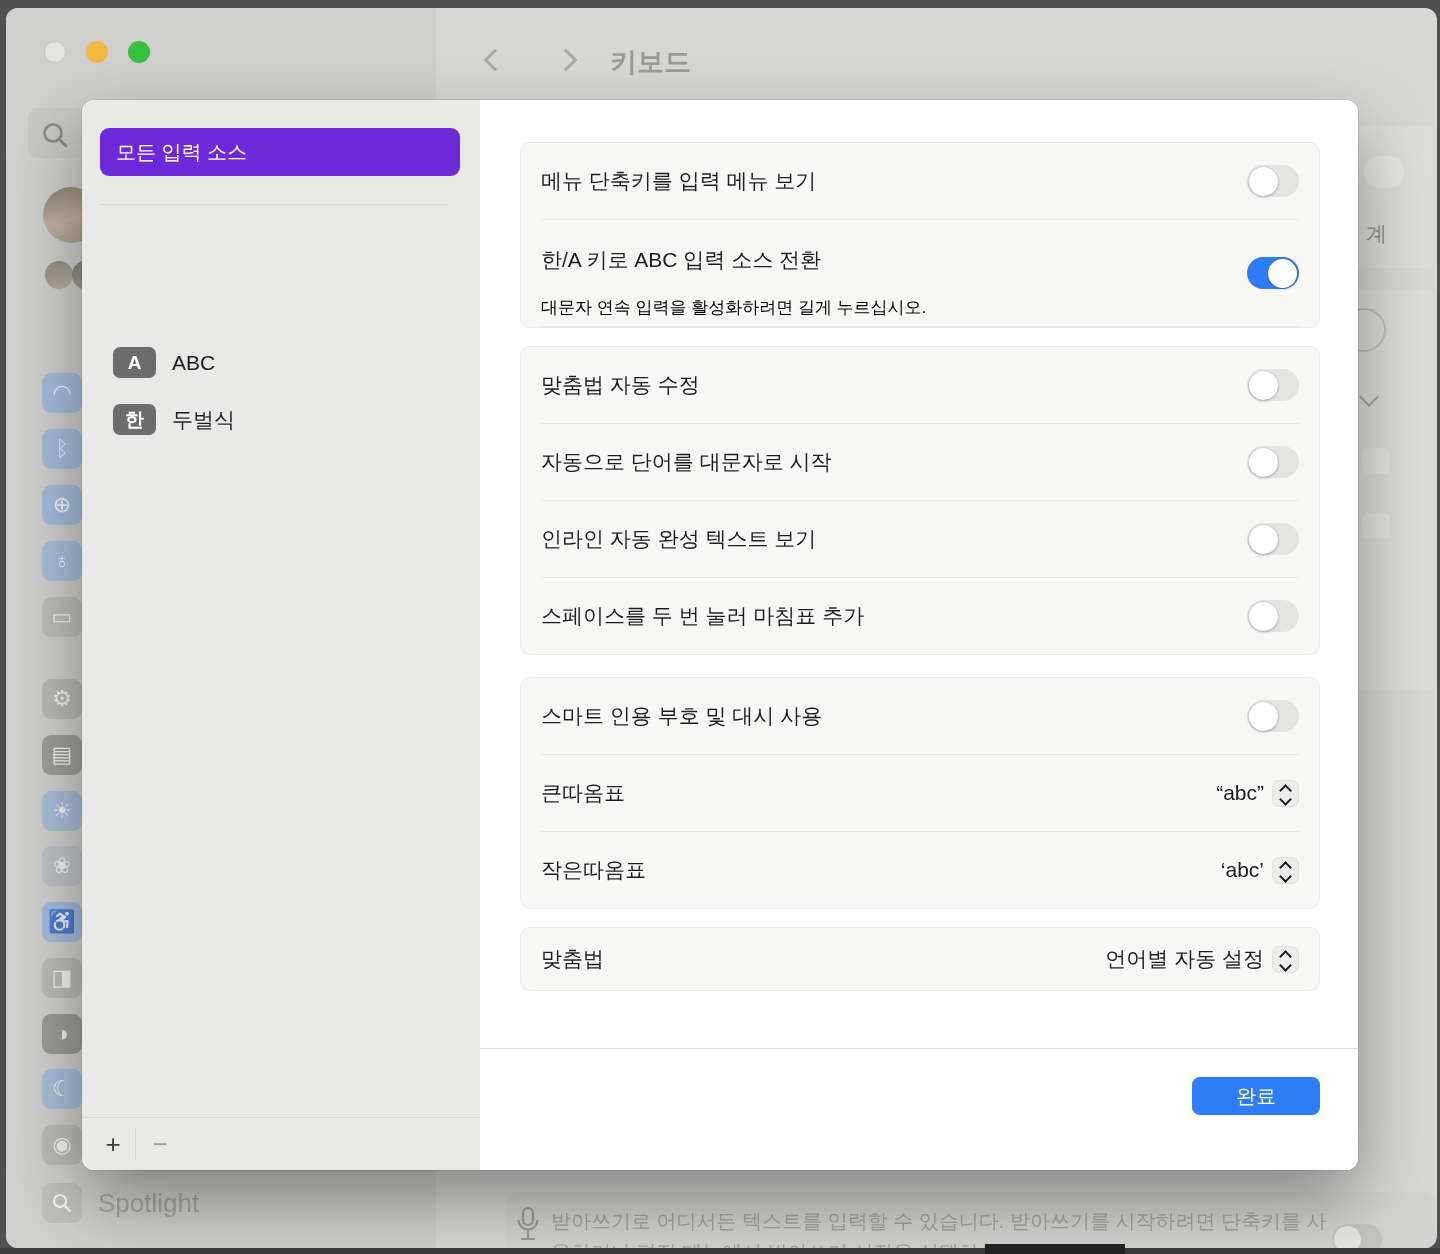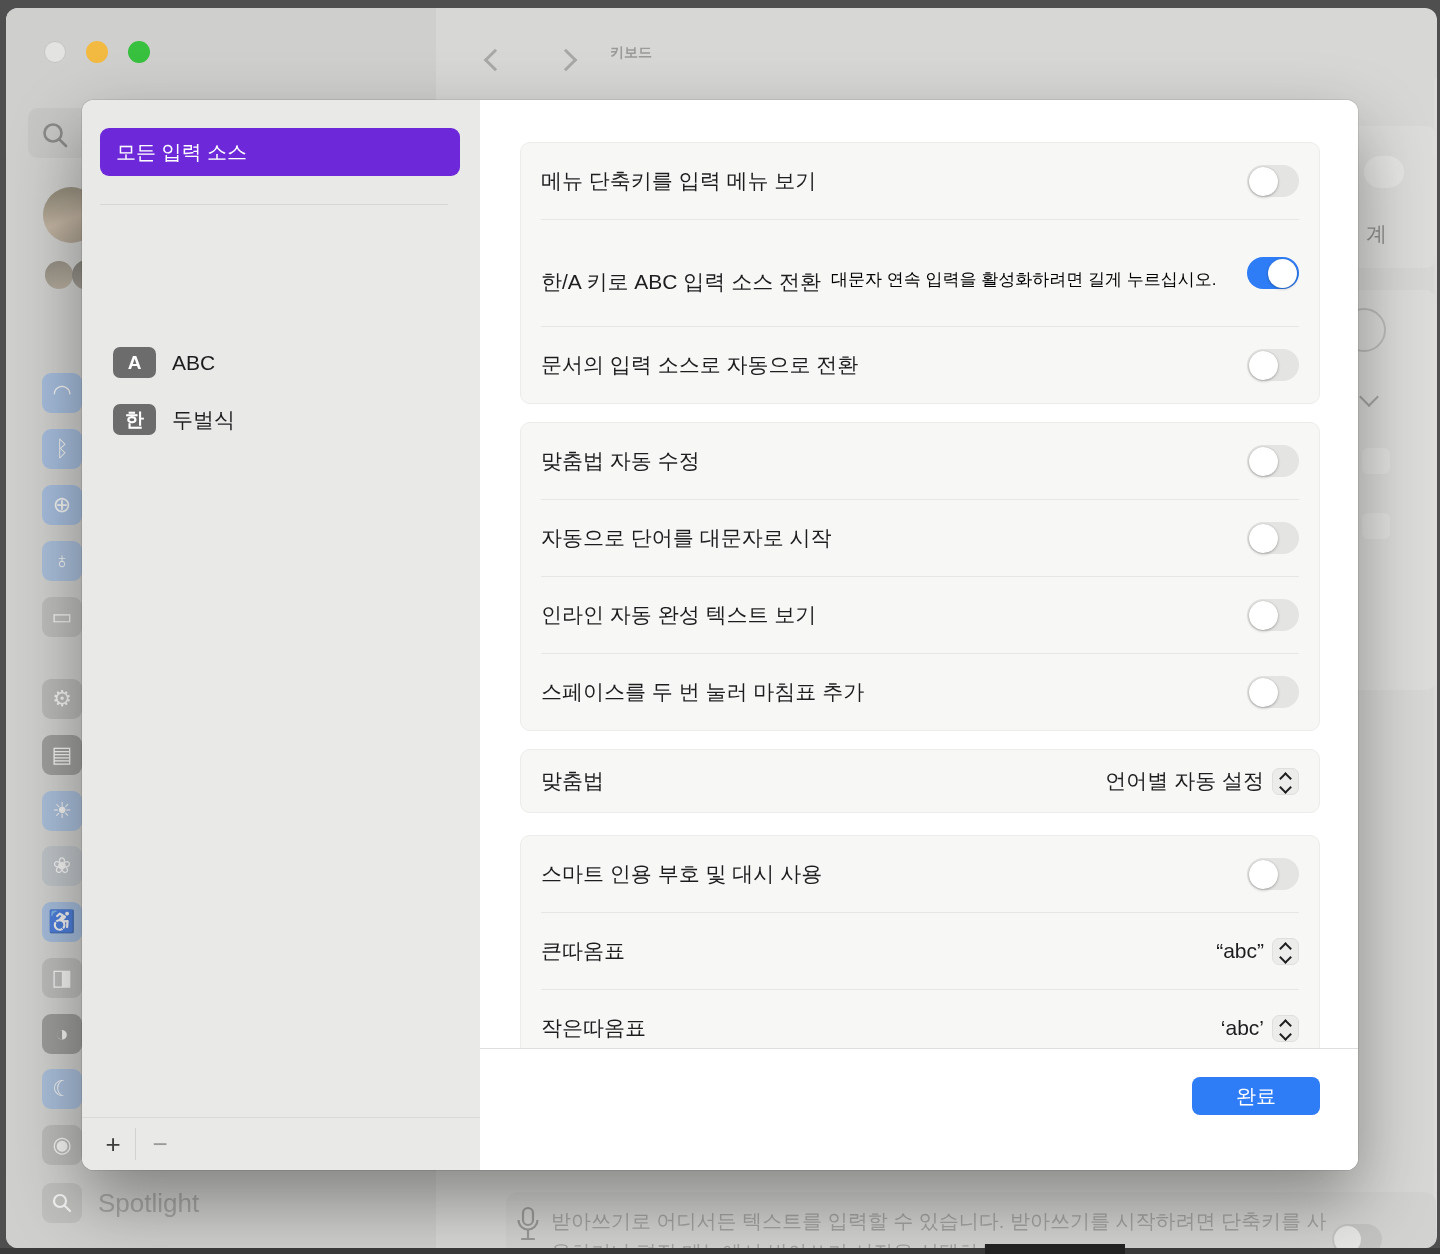--- a/index.html
+++ b/index.html
@@ -25,21 +25,21 @@
     background:linear-gradient(160deg,#97907f 15%,#c2b4a2 55%,#a79d8d);}
   .avatar-sm{position:absolute;left:39px;top:253px;width:28px;height:28px;border-radius:50%;
     background:linear-gradient(150deg,#8f8a80,#bdb4a4);}
   .avatar-sm2{position:absolute;left:66px;top:252px;width:30px;height:30px;border-radius:50%;
     background:linear-gradient(150deg,#84817a,#b0aaa0);}
   .appicon{
     position:absolute;left:36px;width:40px;height:40px;border-radius:9px;
     display:flex;align-items:center;justify-content:center;
     color:#fff;font-size:22px;line-height:1;opacity:.75;
   }
-  .bg-title{position:absolute;left:604px;top:36px;font-size:14px;font-weight:700;color:#9a9a98;}
+  .bg-title{position:absolute;left:604px;top:36px;font-size:27px;font-weight:700;color:#9a9a98;}
   .nav-ch{position:absolute;top:44px;width:13px;height:13px;border:solid #a8a8a6;border-width:3px 0 0 3px;}
   .nav-back{left:481px;transform:rotate(-45deg);}
   .nav-fwd{left:552px;transform:rotate(135deg);}
   .spotlight-row{position:absolute;left:36px;top:1175px;width:40px;height:40px;border-radius:9px;
     background:#bdbdbb;display:flex;align-items:center;justify-content:center;opacity:.8;}
   .spotlight-label{position:absolute;left:92px;top:1180px;font-size:26px;color:#a6a6a4;}
   
   .rs-card1{position:absolute;left:1344px;top:118px;width:86px;height:142px;border-radius:10px;background:#dcdcda;}
   .rs-pill{position:absolute;left:1358px;top:148px;width:40px;height:32px;border-radius:16px;background:#e6e6e4;}
   .rs-text{position:absolute;left:1360px;top:212px;font-size:21px;color:#8f8f8d;}
@@ -83,21 +83,21 @@
   .sheet-main{flex:1;display:flex;flex-direction:column;background:#fff;min-width:0;}
   .scroll{height:948px;overflow:hidden;padding:42px 38px 0 40px;box-sizing:border-box;}
   .card{background:#f7f7f6;border:1px solid #ececea;border-radius:10px;}
   .card + .card{margin-top:18px;}
   .card.m22{margin-top:22px;}
   .row{min-height:76px;display:flex;align-items:center;justify-content:space-between;
     padding:0 20px;box-sizing:border-box;}
   .row.single{min-height:62px;}
   .row.with-sub{min-height:106px;align-items:center;}
   .lbl{font-size:21px;color:#1d1d1f;}
-  .lblwrap{display:flex;flex-direction:row;gap:10px;margin-top:18px;}
+  .lblwrap{display:flex;flex-direction:column;gap:22px;margin-top:18px;}
   .sub{font-size:17px;color:#000000;}
   .sep{height:1px;background:#e6e6e4;margin:0 20px;}
   .toggle{width:52px;height:32px;border-radius:16px;background:#e4e4e2;position:relative;flex:none;}
   .toggle::after{content:"";position:absolute;left:2px;top:1.5px;width:29px;height:29px;border-radius:50%;
     background:#fff;box-shadow:0 1px 3px rgba(0,0,0,.28), 0 0 1px rgba(0,0,0,.15);}
   .toggle.on{background:#2f7df6;}
   .toggle.on::after{left:auto;right:2px;}
   .sel{display:flex;align-items:center;gap:8px;}
   .sel-val{font-size:21px;color:#1d1d1f;}
   .stepper{width:27px;height:27px;background:#ececea;border:1px solid #dfdfdd;border-radius:7px;
@@ -243,24 +243,20 @@
         </div>
         <div class="sep"></div>
         <div class="row with-sub">
           <div class="lblwrap">
             <div class="lbl">한/A 키로 ABC 입력 소스 전환</div>
             <div class="sub">대문자 연속 입력을 활성화하려면 길게 누르십시오.</div>
           </div>
           <div class="toggle on"></div>
         </div>
         <div class="sep"></div>
-        <div class="row">
-          <div class="lbl">문서의 입력 소스로 자동으로 전환</div>
-          <div class="toggle"></div>
-        </div>
       </div>
 
       <div class="card">
         <div class="row">
           <div class="lbl">맞춤법 자동 수정</div>
           <div class="toggle"></div>
         </div>
         <div class="sep"></div>
         <div class="row">
           <div class="lbl">자동으로 단어를 대문자로 시작</div>
@@ -268,64 +264,64 @@
         </div>
         <div class="sep"></div>
         <div class="row">
           <div class="lbl">인라인 자동 완성 텍스트 보기</div>
           <div class="toggle"></div>
         </div>
         <div class="sep"></div>
         <div class="row">
           <div class="lbl">스페이스를 두 번 눌러 마침표 추가</div>
           <div class="toggle"></div>
+        </div>
+      </div>
+
+      <div class="card m22">
+        <div class="row">
+          <div class="lbl">스마트 인용 부호 및 대시 사용</div>
+          <div class="toggle"></div>
+        </div>
+        <div class="sep"></div>
+        <div class="row">
+          <div class="lbl">큰따옴표</div>
+          <div class="sel">
+            <span class="sel-val">“abc”</span>
+            <span class="stepper">
+                <i class="chu"></i>
+                <i class="chd"></i>
+              </span>
+          </div>
+        </div>
+        <div class="sep"></div>
+        <div class="row">
+          <div class="lbl">작은따옴표</div>
+          <div class="sel">
+            <span class="sel-val">‘abc’</span>
+            <span class="stepper">
+                <i class="chu"></i>
+                <i class="chd"></i>
+              </span>
+          </div>
         </div>
       </div>
 
       <div class="card">
         <div class="row single">
           <div class="lbl">맞춤법</div>
           <div class="sel">
             <span class="sel-val">언어별 자동 설정</span>
             <span class="stepper">
                 <i class="chu"></i>
                 <i class="chd"></i>
               </span>
           </div>
         </div>
       </div>
 
-      <div class="card m22">
-        <div class="row">
-          <div class="lbl">스마트 인용 부호 및 대시 사용</div>
-          <div class="toggle"></div>
-        </div>
-        <div class="sep"></div>
-        <div class="row">
-          <div class="lbl">큰따옴표</div>
-          <div class="sel">
-            <span class="sel-val">“abc”</span>
-            <span class="stepper">
-                <i class="chu"></i>
-                <i class="chd"></i>
-              </span>
-          </div>
-        </div>
-        <div class="sep"></div>
-        <div class="row">
-          <div class="lbl">작은따옴표</div>
-          <div class="sel">
-            <span class="sel-val">‘abc’</span>
-            <span class="stepper">
-                <i class="chu"></i>
-                <i class="chd"></i>
-              </span>
-          </div>
-        </div>
-      </div>
-
     </div>
 
     <div class="sheet-footer">
       <div class="done-btn">완료</div>
     </div>
   </div>
 </div>
 
 </body></html>

